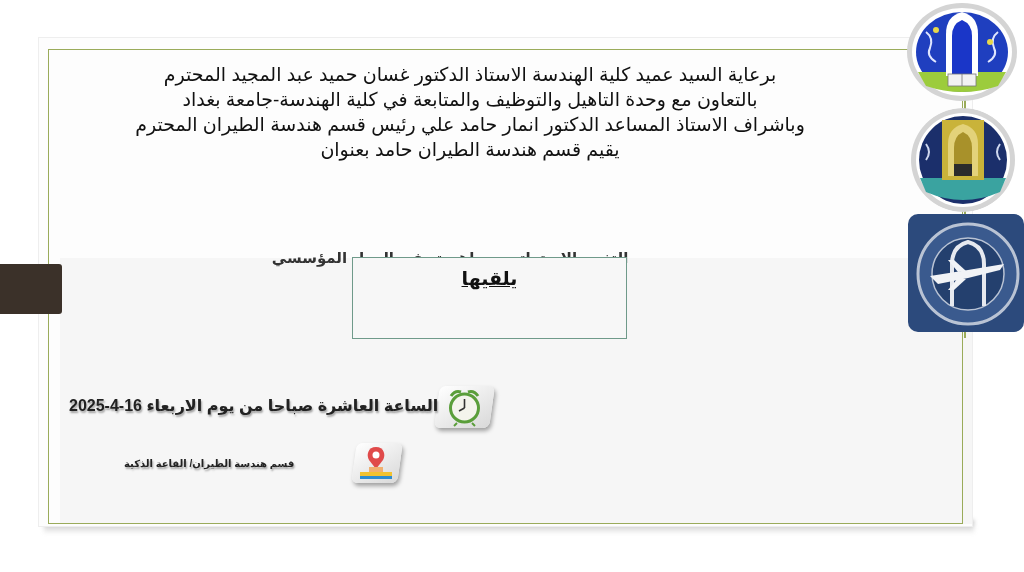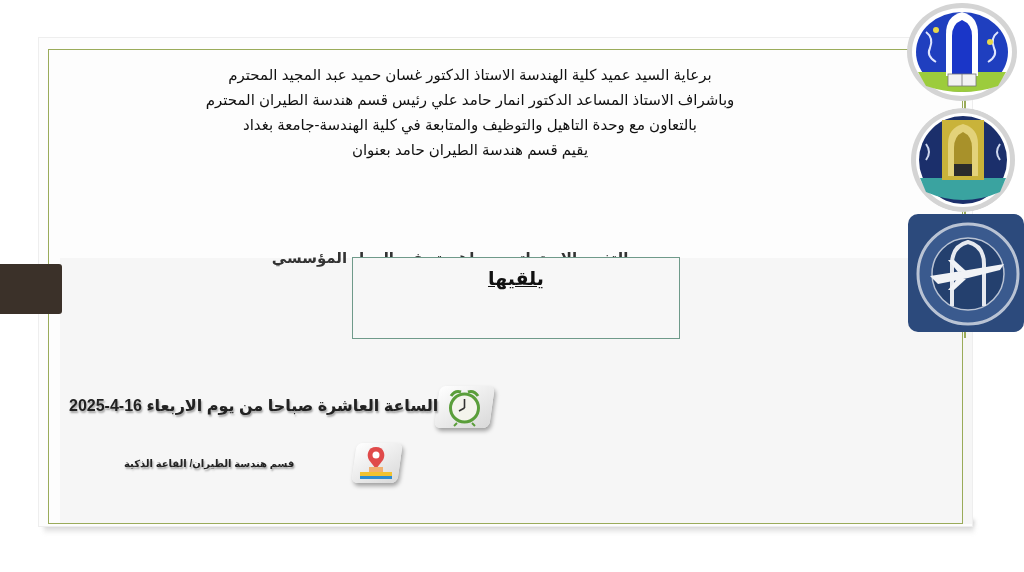--- a/index.html
+++ b/index.html
@@ -26,32 +26,32 @@
     }
     .brown-tab {
       position: absolute; left: 0; top: 264px; width: 62px; height: 50px;
       background: #3b3129;
       border-radius: 0 3px 3px 0;
     }
 
     .intro {
       position: absolute; left: 120px; top: 62px; width: 700px;
       direction: rtl; text-align: center;
-      font-size: 15px; line-height: 25px; color: #111;
+      font-size: 19px; line-height: 25px; color: #111;
     }
     .intro .line { display: block; white-space: nowrap; }
 
     .workshop-title {
       position: absolute; left: 250px; top: 227px; width: 400px;
       direction: rtl; text-align: center;
       font-size: 15px; font-weight: bold; color: #333; margin-top: 22px;
     }
 
     .speaker-box {
-      position: absolute; left: 352px; top: 257px; width: 328px; height: 82px;
+      position: absolute; left: 352px; top: 257px; width: 275px; height: 82px;
       border: 1.5px solid #6f9a8a;
       background: #f7f7f7;
       direction: rtl; text-align: center;
     }
     .speaker-label {
       display: block; margin-top: 9px;
       font-size: 19px; font-weight: bold; text-decoration: underline; color: #111;
     }
     .speaker-name {
       display: block; margin-top: 12px;
@@ -90,22 +90,22 @@
 <body>
 
 <div class="slide-shadow"></div>
 <div class="slide"></div>
 <div class="lower-bg"></div>
 <div class="frame"></div>
 <div class="brown-tab"></div>
 
 <div class="intro">
   <span class="line">برعاية السيد عميد كلية الهندسة الاستاذ الدكتور غسان حميد عبد المجيد المحترم</span>
+  <span class="line">بالتعاون مع وحدة التاهيل والتوظيف والمتابعة في كلية الهندسة-جامعة بغداد</span>
   <span class="line">وباشراف الاستاذ المساعد الدكتور انمار حامد علي رئيس قسم هندسة الطيران المحترم</span>
-  <span class="line">بالتعاون مع وحدة التاهيل والتوظيف والمتابعة في كلية الهندسة-جامعة بغداد</span>
   <span class="line">يقيم قسم هندسة الطيران حامد بعنوان</span>
 </div>
 
 <div class="workshop-title">التغيير الاستراتيجي واهميته في العمل المؤسسي</div>
 
 <div class="speaker-box">
   <span class="speaker-label">يلقيها</span>
 </div>
 
 <div class="icon-tile clock-tile">

